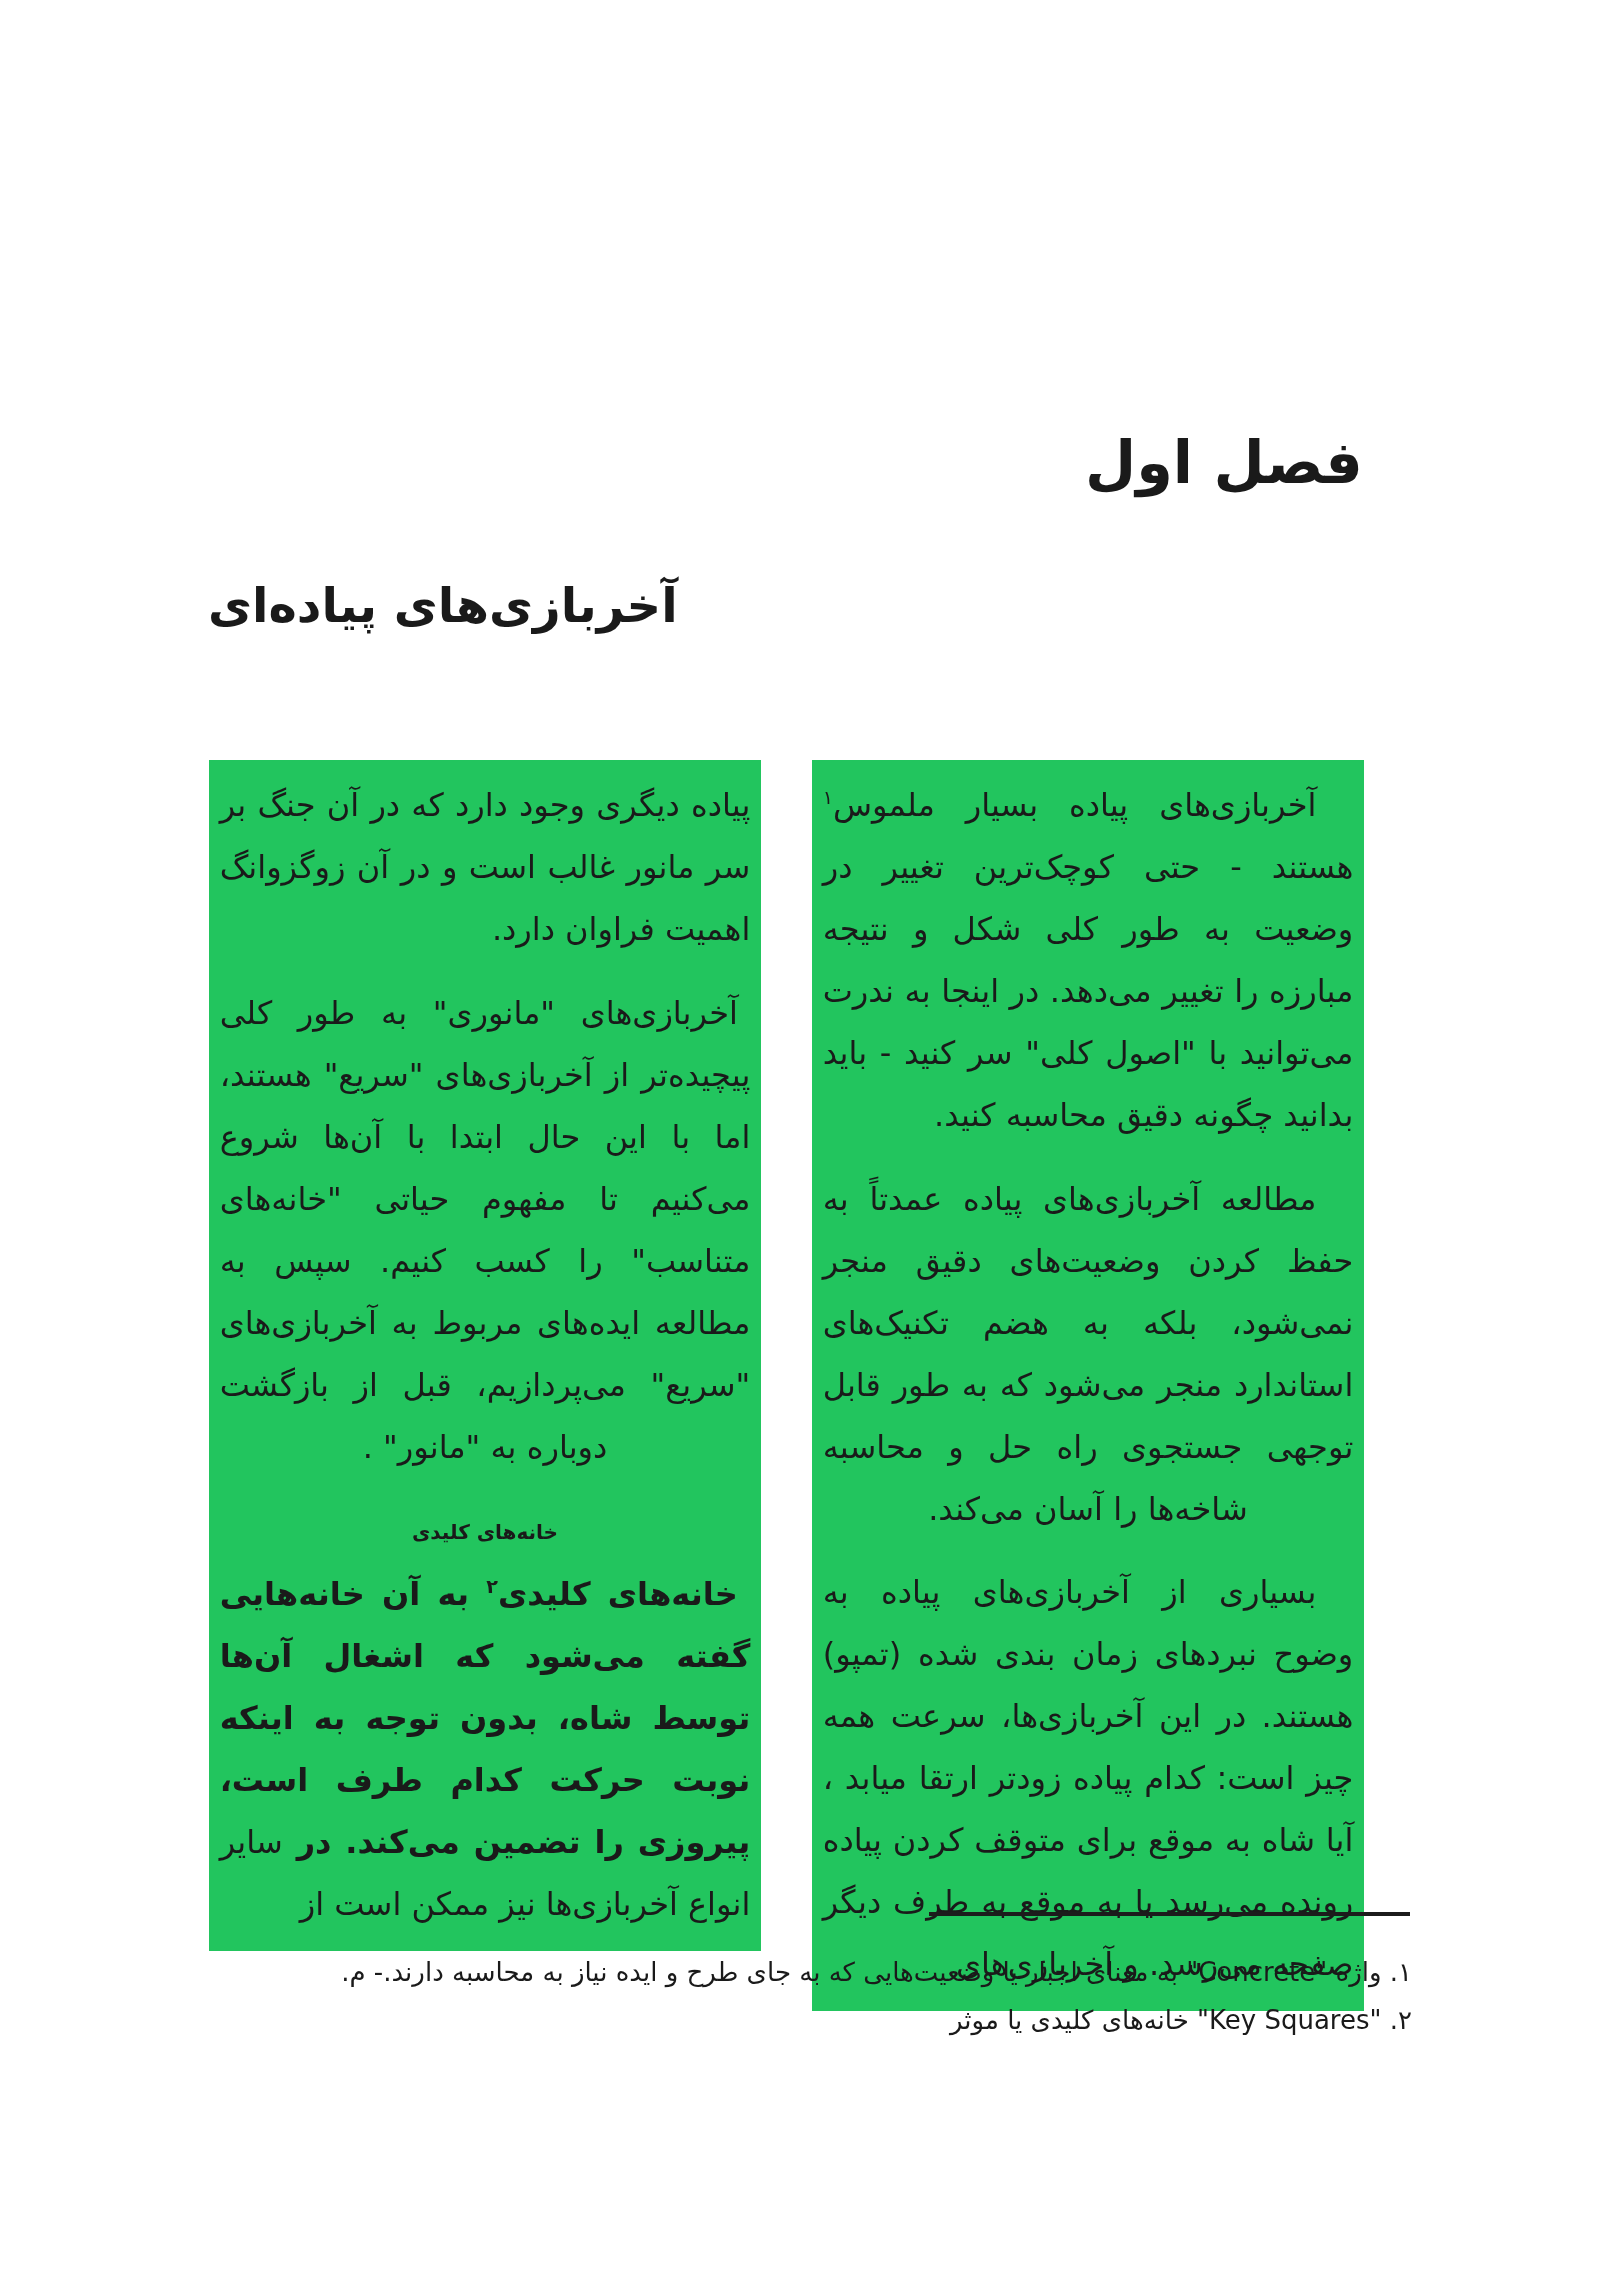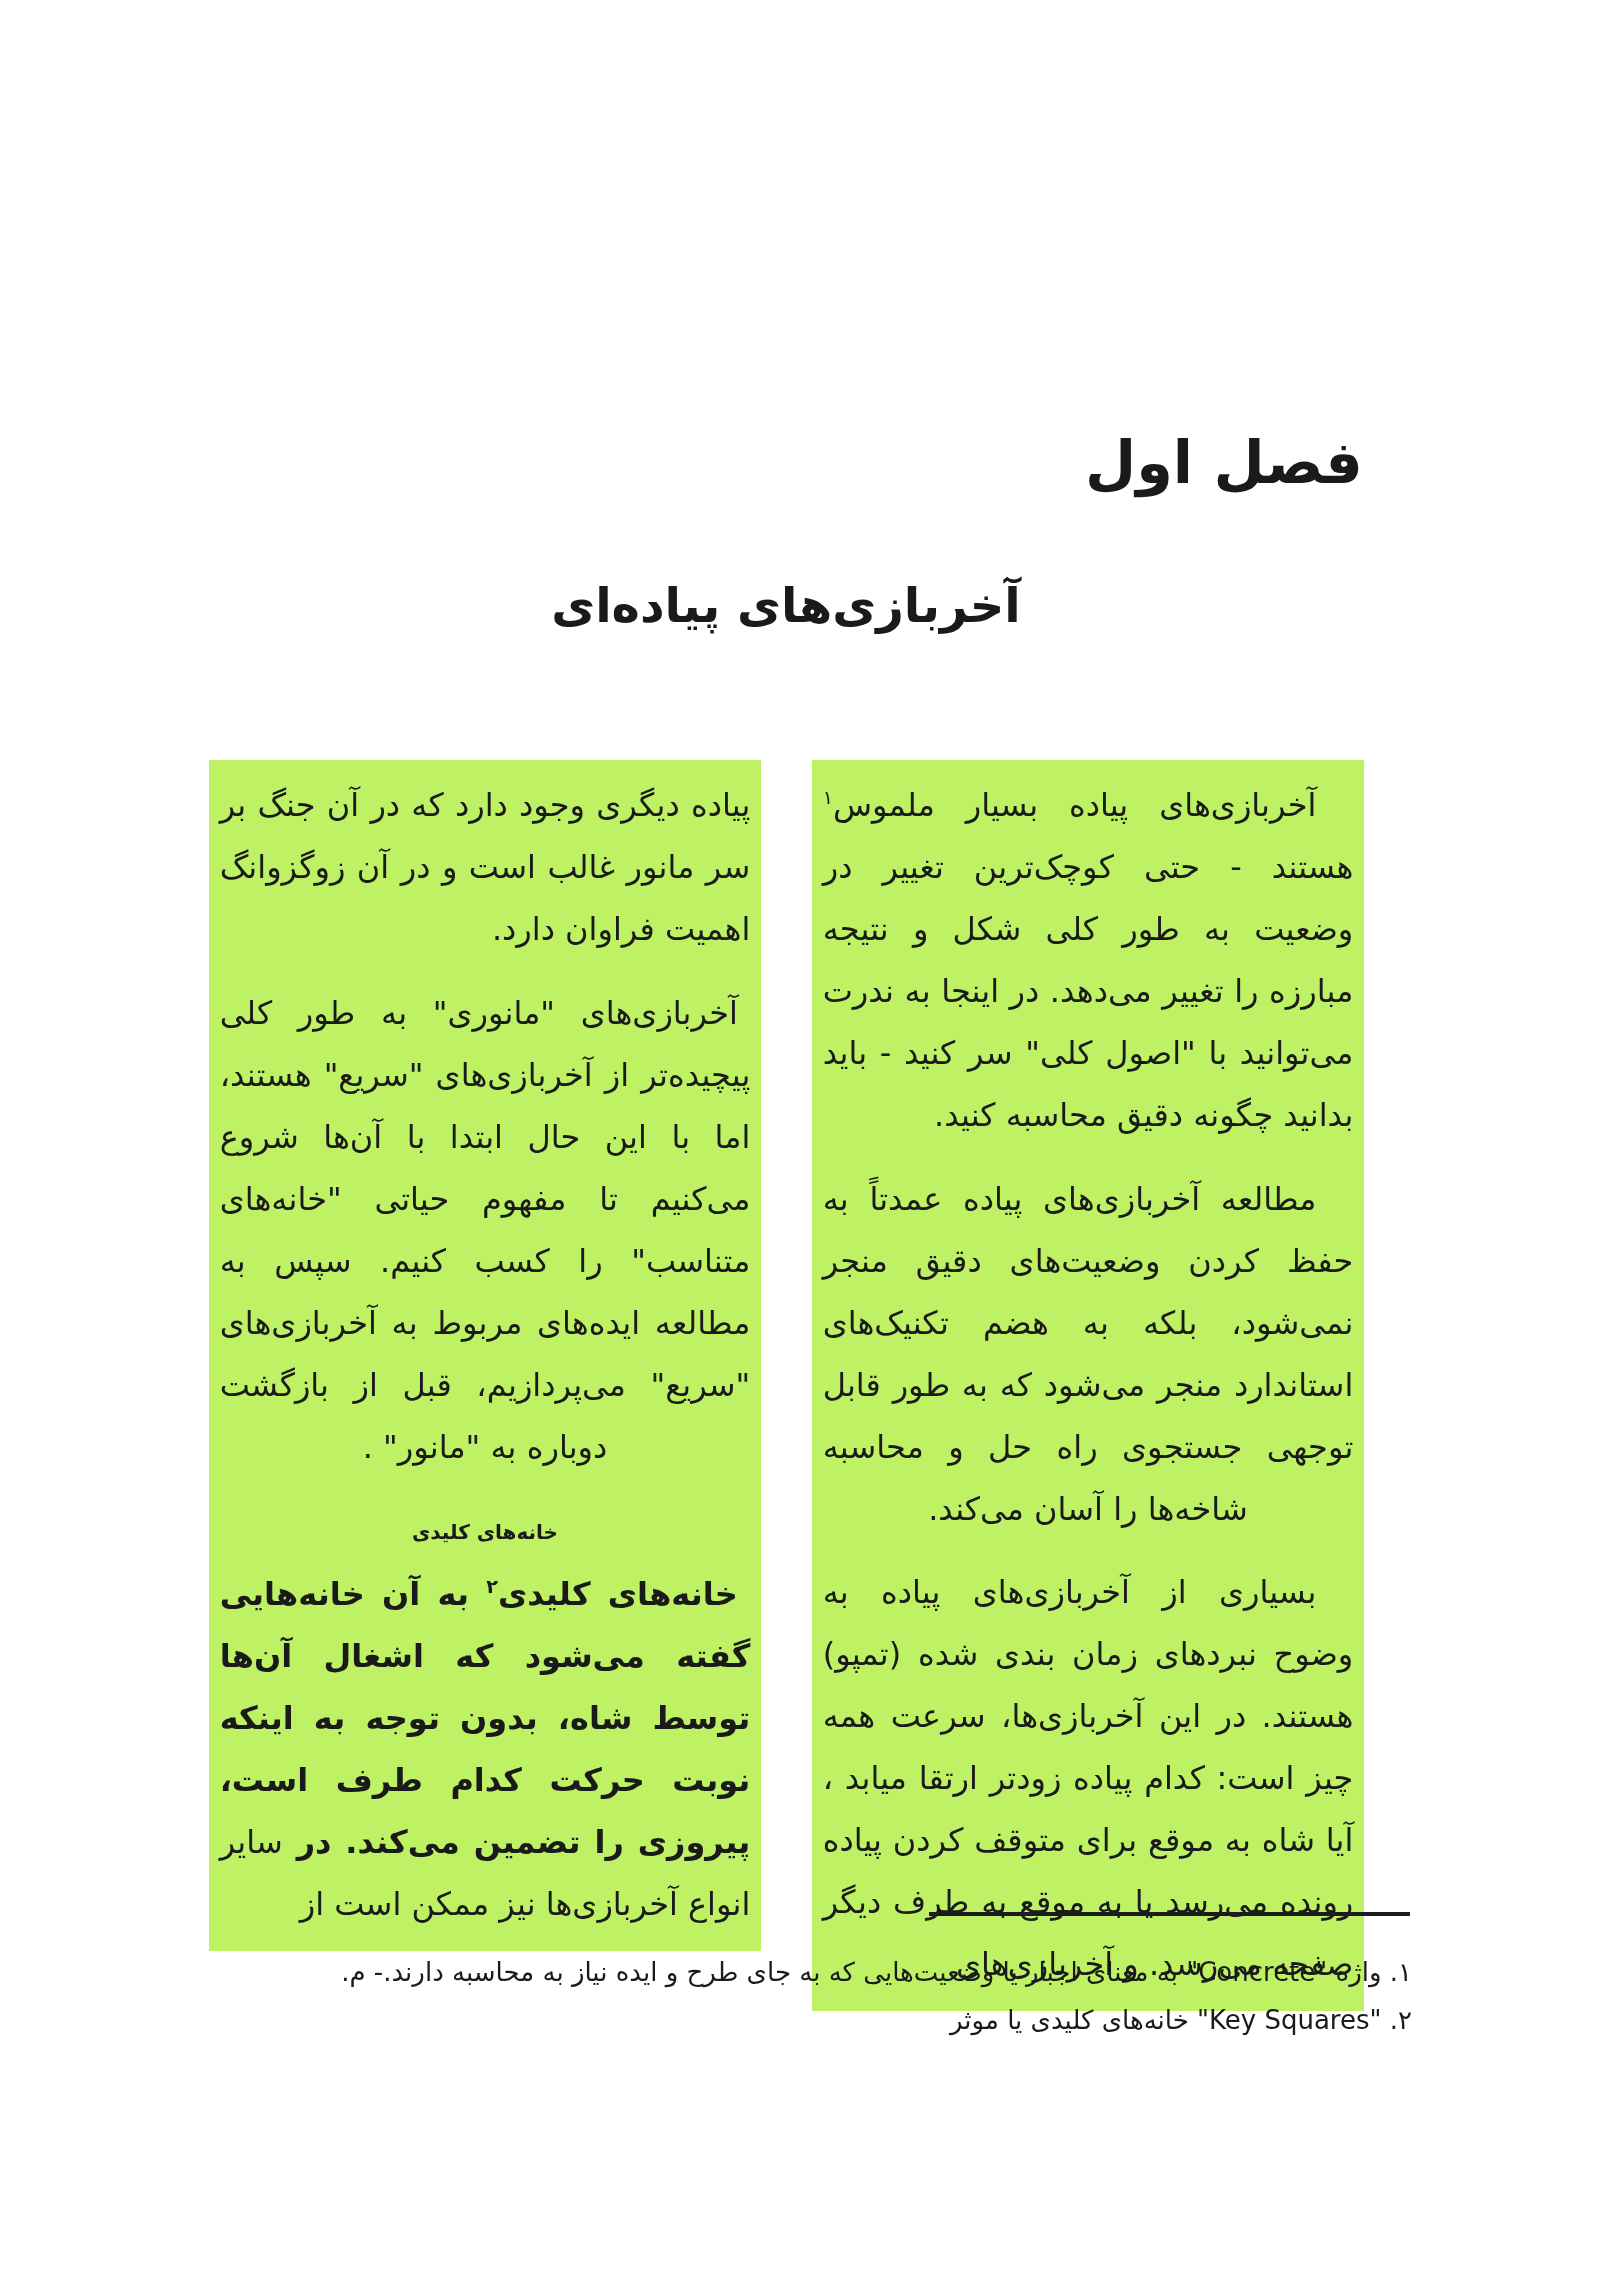--- a/index.html
+++ b/index.html
@@ -27,37 +27,37 @@
     white-space: nowrap;
   }
   .section-title {
     position: absolute;
     top: 577px;
     left: 208px;
     width: 1156px;
     margin: 0;
     font-size: 48px;
     font-weight: bold;
-    text-align: center;
+    text-align: left;
     white-space: nowrap;
   }
   .columns {
     position: absolute;
     top: 760px;
     left: 208px;
     width: 1156px;
     display: flex;
     gap: 51px;
     align-items: flex-start;
     direction: rtl;
   }
   .col {
     box-sizing: border-box;
     width: 552px;
-    background: #bef264;
+    background: #22c55e;
     padding: 14.3px 10.7px 16px 10.7px;
     font-size: 32px;
     line-height: 62px;
     text-align: justify;
   }
   .para { margin: 0 0 21.4px 0; }
   .para:last-child { margin-bottom: 0; }
   .indent { text-indent: 37px; }
   .small-indent { text-indent: 12.5px; }
   .center-last { text-align-last: center; }

